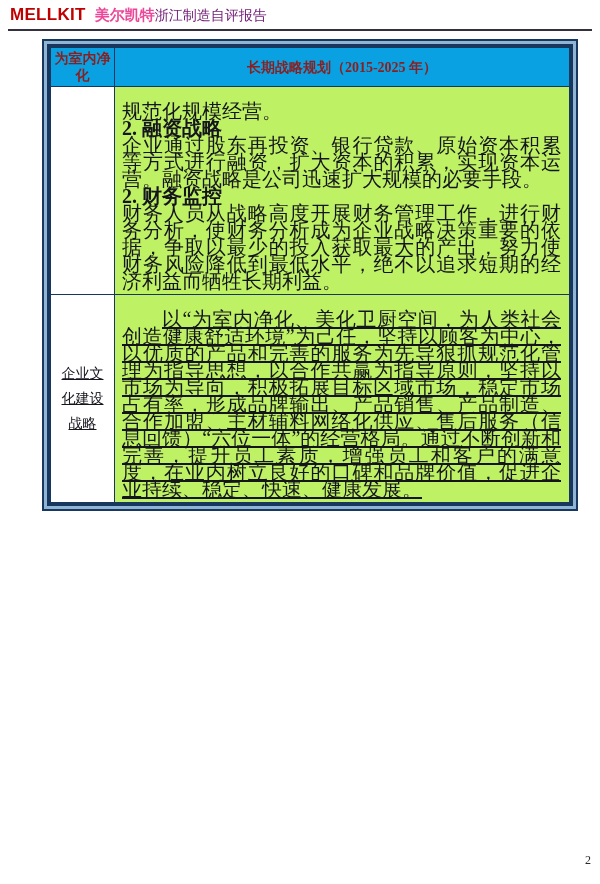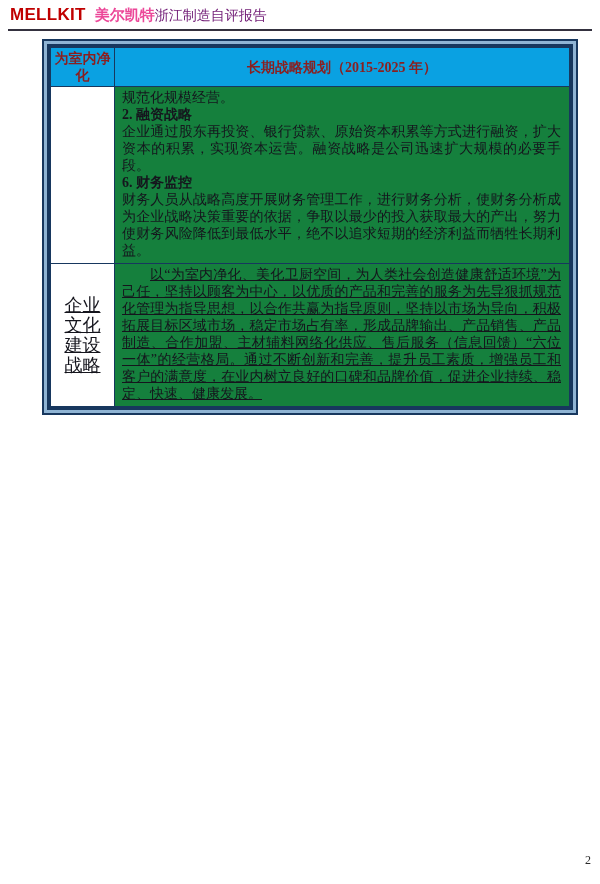--- a/index.html
+++ b/index.html
@@ -27,26 +27,26 @@
   }
   .table-inner { border:3px solid #17375e; background:#ffffff; }
   table.strategy { border-collapse:collapse; width:100%; table-layout:fixed; }
   th, td { border:1px solid #17375e; }
   th {
     background:#0aa1e2; color:#8b1f1f; font-weight:bold; font-size:14px;
     height:36px; text-align:center; vertical-align:middle;
     padding:1px 2px; line-height:17px;
   }
   td.cat-cell {
-    text-align:center; vertical-align:middle; font-size:18px;
-    padding:0 7px; line-height:20px; color:#15151d; background:#fff;
+    text-align:center; vertical-align:middle; font-size:14px;
+    padding:0 7px; line-height:25px; color:#15151d; background:#fff;
   }
   td.content-cell {
-    padding:2px 8px 4px 7px; vertical-align:top; font-size:14px;
-    line-height:17px; color:#15151d; text-align:justify; background:#15803d;
+    padding:16px 8px 4px 7px; vertical-align:top; font-size:20px;
+    line-height:17px; color:#15151d; text-align:justify; background:#bef264;
   }
   td.content-cell p { margin:0; }
   p.heading { font-weight:bold; }
   p.indent { text-indent:2em; }
   .row-1 td { height:134px; }
   .row-2 td { height:131px;text-decoration:underline; }
   .page-number {
     position:absolute; right:9px; top:853px; font-size:12px; color:#2a2a2a;
   }
 </style>
@@ -73,21 +73,21 @@
           <th>长期战略规划（2015-2025 年）</th>
         </tr>
       </thead>
       <tbody>
         <tr class="row-1">
           <td class="cat-cell"></td>
           <td class="content-cell">
             <p>规范化规模经营。</p>
             <p class="heading">2. 融资战略</p>
             <p>企业通过股东再投资、银行贷款、原始资本积累等方式进行融资，扩大资本的积累，实现资本运营。融资战略是公司迅速扩大规模的必要手段。</p>
-            <p class="heading">6. 财务监控</p>
+            <p class="heading">2. 财务监控</p>
             <p>财务人员从战略高度开展财务管理工作，进行财务分析，使财务分析成为企业战略决策重要的依据，争取以最少的投入获取最大的产出，努力使财务风险降低到最低水平，绝不以追求短期的经济利益而牺牲长期利益。</p>
           </td>
         </tr>
         <tr class="row-2">
           <td class="cat-cell">企业文化建设战略</td>
           <td class="content-cell">
             <p class="indent">以“为室内净化、美化卫厨空间，为人类社会创造健康舒适环境”为己任，坚持以顾客为中心，以优质的产品和完善的服务为先导狠抓规范化管理为指导思想，以合作共赢为指导原则，坚持以市场为导向，积极拓展目标区域市场，稳定市场占有率，形成品牌输出、产品销售、产品制造、合作加盟、主材辅料网络化供应、售后服务（信息回馈）“六位一体”的经营格局。通过不断创新和完善，提升员工素质，增强员工和客户的满意度，在业内树立良好的口碑和品牌价值，促进企业持续、稳定、快速、健康发展。</p>
           </td>
         </tr>
       </tbody>

